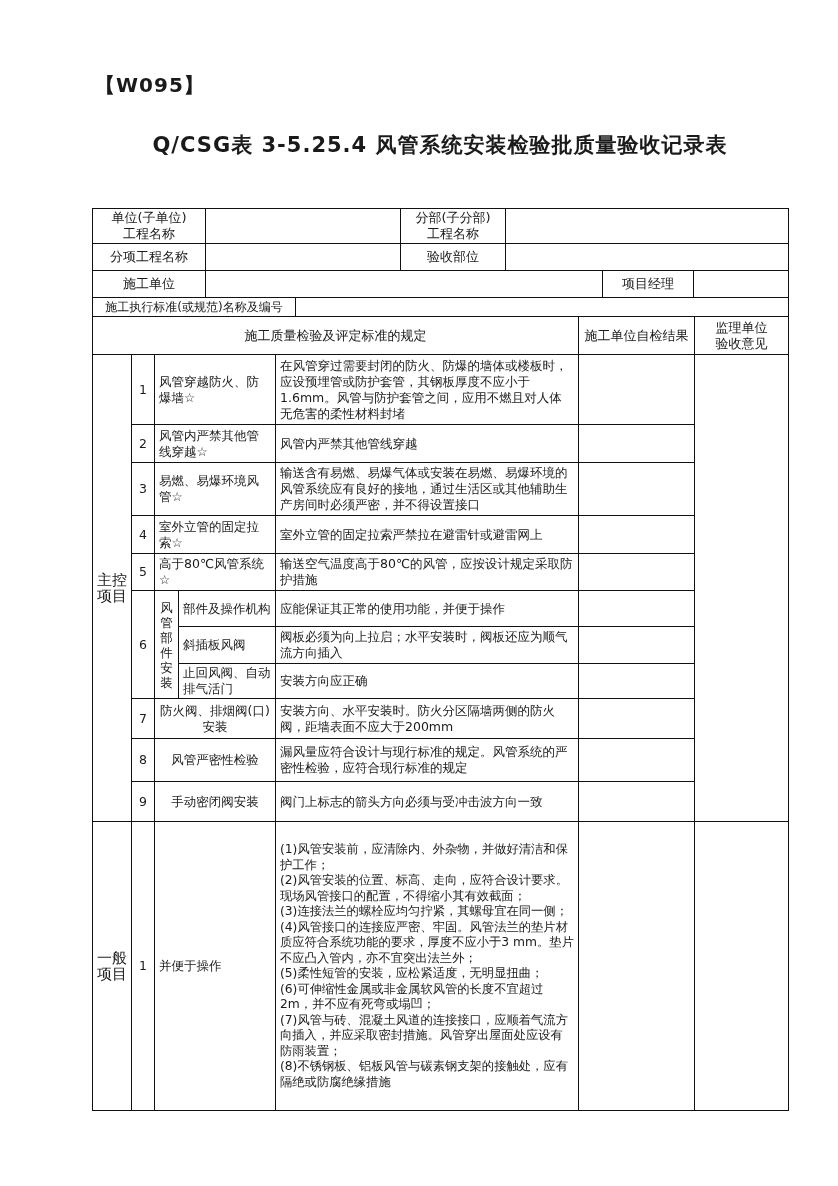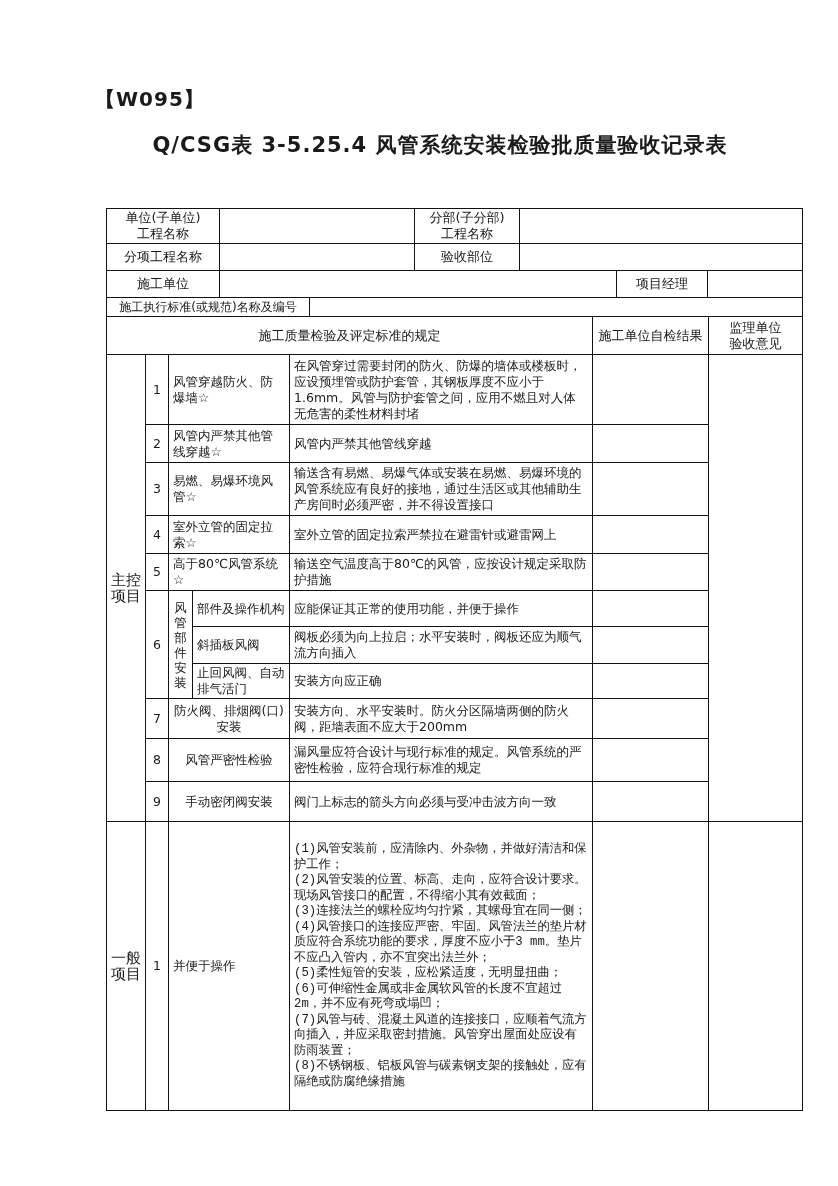--- a/index.html
+++ b/index.html
@@ -1,31 +1,31 @@
 <!DOCTYPE html>
 <html><head>
 <meta charset="utf-8">
 <style>
   html,body{margin:0;padding:0;}
   body{width:838px;height:1186px;background:#ffffff;font-family:"DejaVu Sans","Liberation Sans",sans-serif;color:#1a1a1a;}
   .page{position:relative;width:838px;height:1186px;background:#fff;overflow:hidden;}
-  .doc-code{position:absolute;left:95px;top:86px;font-size:20px;font-weight:bold;letter-spacing:1px;}
+  .doc-code{position:absolute;left:95px;top:72px;font-size:20px;font-weight:bold;letter-spacing:1px;}
   .main-title{position:absolute;left:92px;top:131px;width:696px;text-align:center;font-size:21px;font-weight:bold;letter-spacing:1px;}
   .ref-row{position:absolute;left:92px;top:182px;width:696px;display:flex;justify-content:space-between;font-size:13px;}
   .ref-row .lbl{padding-left:18px;}
   .ref-row .ref{padding-right:24px;}
-  .tables{position:absolute;left:106px;top:208px;width:696px;}
+  .tables{position:absolute;left:92px;top:208px;width:696px;}
   table.t{border-collapse:collapse;table-layout:fixed;width:696px;}
   table.t + table.t{margin-top:-1px;}
   td{border:1px solid #111;font-size:12.5px;line-height:16px;padding:1px 3px;vertical-align:middle;overflow:hidden;}
   .c{text-align:center;}
   .pre{white-space:pre-line;}
   .lab{font-size:13px;}
   .req{text-align:left;padding:2px 4px;}
-  .reqlist{line-height:15.5px;font-size:12.3px;padding:20px 4px;font-family:Liberation Mono, monospace;}
+  .reqlist{line-height:15.5px;font-size:12.3px;padding:20px 4px;}
   .item{padding:1px 4px;text-align:left;}
   .ctr{text-align:center;}
   .vtext{word-break:break-all;line-height:15px;padding:2px 5px;text-align:center;margin-left:12px;}
   .seclab{font-size:15px;line-height:16px;}
 </style>
 </head>
 <body>
 
 <div class="page">
 

